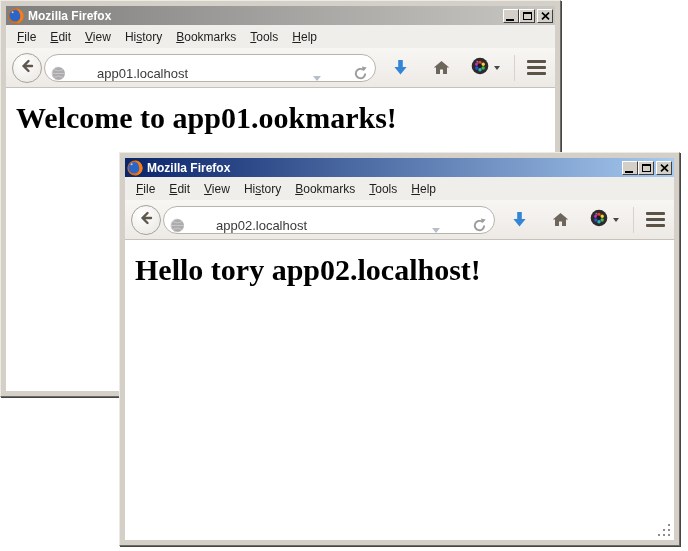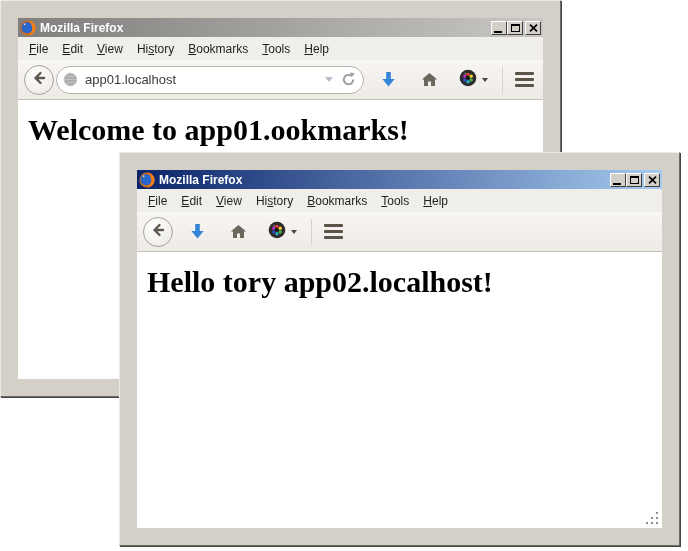--- a/index.html
+++ b/index.html
@@ -7,21 +7,21 @@
   body {
     width: 688px; height: 551px; position: relative; overflow: hidden;
     background: #ffffff; font-family: "Liberation Sans", sans-serif;
   }
 
   
   .window {
     position: absolute;
     display: flex; flex-direction: column;
     background: var(--frame-face, #d4d0c8);
-    padding: 17px;
+    padding: 5px;
     border: 1px solid;
     border-color: #eceae6 #6e6a64 #6e6a64 #eceae6;
     box-shadow: 1px 1px 0 #454545;
   }
   .win-app01 { left: 0;   top: 0;   width: 561px; height: 397px; z-index: 1; }
   .win-app02 { left: 119px; top: 152px; width: 561px; height: 394px; z-index: 2; }
 
   
   .titlebar {
     height: 19px; flex: none;
@@ -67,21 +67,21 @@
   .back-button {
     width: 30px; height: 30px; border-radius: 50%; flex: none;
     border: 1px solid #a6a29a;
     background: radial-gradient(circle at 35% 30%, #ffffff, #e9e6e1);
     display: flex; align-items: center; justify-content: center;
     position: relative; z-index: 1;
   }
   .urlbar {
     flex: 1; min-width: 0; height: 28px; margin-left: 2px;
     background: #fff; border: 1px solid #b8b4ac; border-radius: 14px;
-    display: flex; align-items: center; padding: 0 7px 0 6px;
+    display: flex; align-items: flex-end; padding: 0 7px 0 6px; gap: 24px;
   }
   .globe-icon svg { display: block; opacity: .95; }
   .url-input {
     flex: 1; min-width: 0; border: none; outline: none; background: transparent;
     font: 13px "Liberation Sans", sans-serif; color: #3a3a3a; padding: 0 4px 0 7px;
   }
   .url-drop {
     width: 0; height: 0; flex: none;
     border-left: 4px solid transparent; border-right: 4px solid transparent;
     border-top: 5px solid #b6bfc9; margin: 0 8px 0 2px;
@@ -257,20 +257,36 @@
     <span class="menu-item"><span class="mn-pre"></span><span class="mn-key">T</span><span class="mn-post">ools</span></span>
     <span class="menu-item"><span class="mn-pre"></span><span class="mn-key">H</span><span class="mn-post">elp</span></span>
   </div>
 
   <div class="toolbar">
     <div class="back-button">
       <span><svg width="16" height="16" viewBox="0 0 16 16">
             <path d="M9.5 3 L4.5 8 L9.5 13 M4.5 8 H13" stroke="#5d574e" stroke-width="2.4" fill="none" stroke-linecap="round" stroke-linejoin="round"></path>
           </svg></span>
     </div>
+    <div class="urlbar">
+      <span class="globe-icon">
+        <svg width="15" height="15" viewBox="0 0 15 15">
+            <circle cx="7.5" cy="7.5" r="6.5" fill="#a9a7aa"></circle>
+            <path d="M7.5 1 A6.5 6.5 0 0 0 7.5 14 M1 7.5 H14 M2.6 3.6 Q7.5 6 12.4 3.6 M2.6 11.4 Q7.5 9 12.4 11.4" stroke="#c9c7ca" stroke-width="0.9" fill="none"></path>
+          </svg>
+      </span>
+      <input class="url-input" value="app02.localhost" style="">
+      <span class="url-drop"></span>
+      <span class="reload-button">
+        <svg width="15" height="15" viewBox="0 0 15 15">
+            <path d="M12.2 7.5 A4.7 4.7 0 1 1 10.2 3.7" stroke="#9d9d9d" stroke-width="1.9" fill="none"></path>
+            <path d="M8.9 0.6 L13.7 1.5 L10.5 5.3 Z" fill="#9d9d9d"></path>
+          </svg>
+      </span>
+    </div>
     <span class="tb-btn download-btn">
       <svg width="15" height="17" viewBox="0 0 15 17">
           <path d="M5.2 1 H9.8 V8 H13.6 L7.5 15.4 L1.4 8 H5.2 Z" style="fill:var(--download-arrow-blue,#3385d6)"></path>
         </svg>
     </span>
     <span class="tb-btn home-btn">
       <svg width="17" height="15" viewBox="0 0 17 15">
           <path d="M8.5 1 L0.8 7.6 H3 V14 H7 V9.6 H10 V14 H14 V7.6 H16.2 Z" fill="#6d665c"></path>
         </svg>
     </span>

